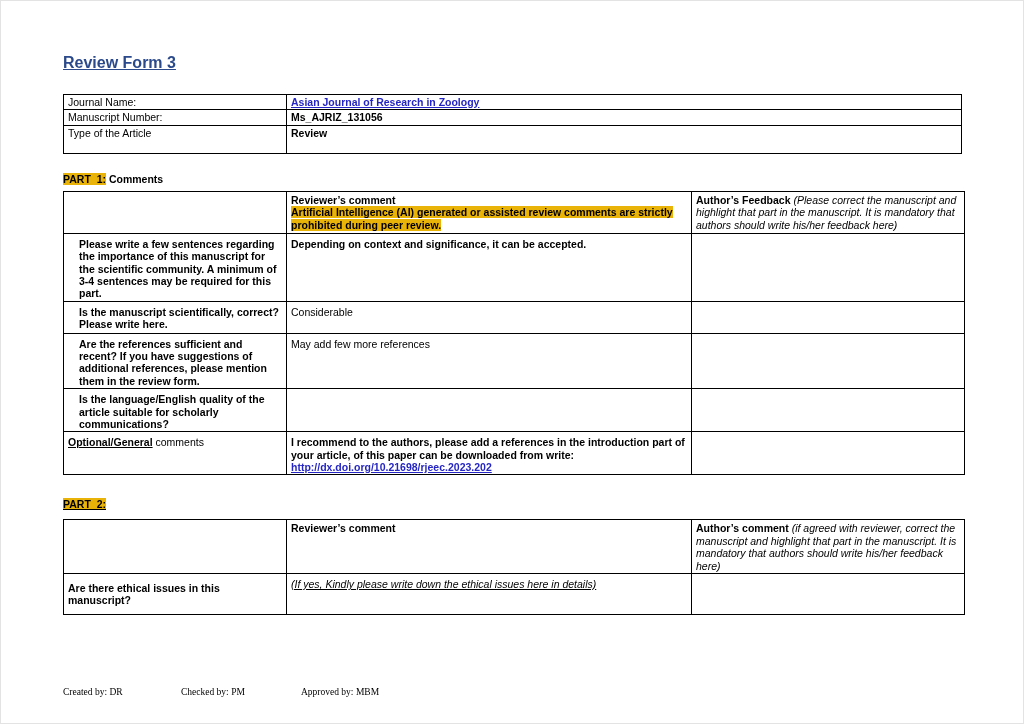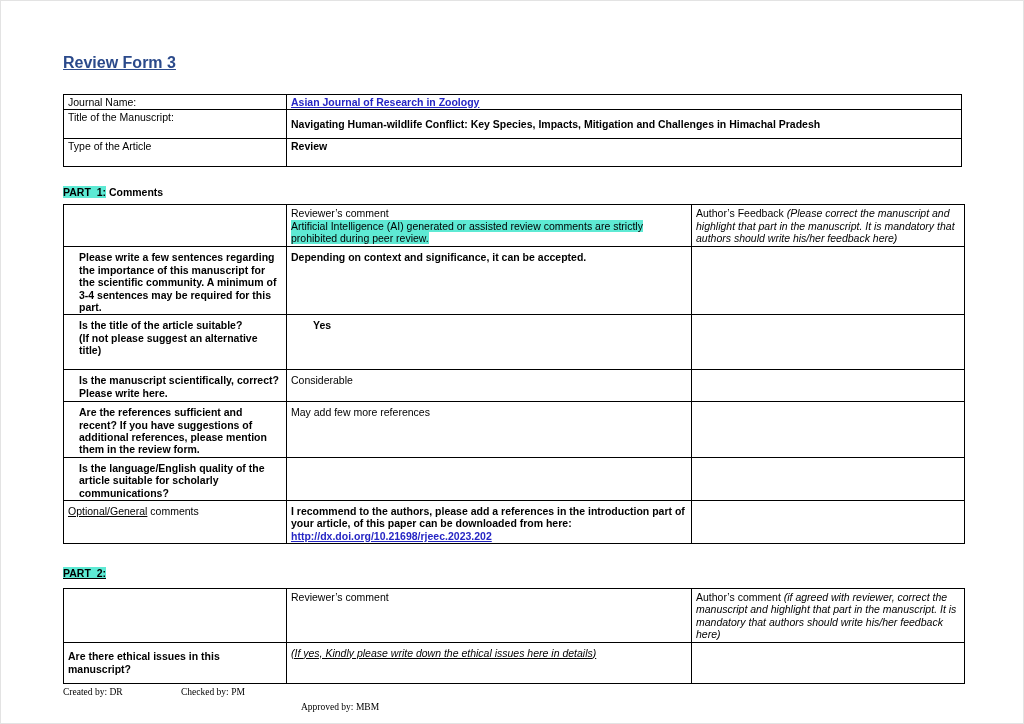--- a/index.html
+++ b/index.html
@@ -42,30 +42,30 @@
 
   a.link, .link {
     color: #2525c4;
     font-weight: bold;
     text-decoration: underline;
     cursor: pointer;
   }
 
   
   .part-heading { margin-top: 19px; font-size: 10.5px; font-weight: bold; }
-  .hl { background: #5eead4; }
+  .hl { background: #eab308; }
   .underline { text-decoration: underline; }
 
   
   .review-table { margin-top: 6px; }
   .review-table .c1 { width: 223px; }
   .review-table .c2 { width: 405px; }
   .review-table .c3 { width: 273px; }
 
-  .bold { font-weight: normal; }
+  .bold { font-weight: bold; }
   .italic { font-style: italic; }
 
   td.q {
     font-weight: bold;
     padding-left: 15px;
     padding-top: 4px;
     white-space: pre-line;
   }
   td.comment { padding-top: 4px; }
   td.comment.strong { font-weight: bold; }
@@ -96,43 +96,43 @@
   .footer {
     position: absolute;
     left: 62px; top: 686px;
     width: 901px; height: 14px;
     font-family: "Liberation Serif", serif;
     font-size: 9.5px;
   }
   .footer span { position: absolute; top: 0; white-space: nowrap; }
   .f-created  { left: 0; }
   .f-checked  { left: 118px; }
-  .f-approved { left: 238px; margin-top: 15px; }
+  .f-approved { left: 238px; }
   .f-version  { left: 403px; margin-top: 42px; }
 </style>
 </head>
 <body>
 
 <div class="page">
 
   <div class="doc-title">Review Form 3</div>
 
   <table class="info-table">
     <colgroup>
         <col class="c1">
         <col>
       </colgroup>
     <tbody>
         <tr class="r-short">
       <td>Journal Name:</td>
       <td class="value"><a class="link">Asian Journal of Research in Zoology</a></td>
     </tr>
-    <tr class="r-title">
-      <td>Title of the Manuscript:</td>
-      <td class="value middle">Navigating Human-wildlife Conflict: Key Species, Impacts, Mitigation and Challenges in Himachal Pradesh</td>
+    <tr class="r-short">
+      <td>Manuscript Number:</td>
+      <td class="value">Ms_AJRIZ_131056</td>
     </tr>
     <tr class="r-type">
       <td>Type of the Article</td>
       <td class="value">Review</td>
     </tr>
   </tbody>
     </table>
 
   <div class="part-heading">
     <span class="hl">PART&nbsp; 1:</span><span> Comments</span>
@@ -155,26 +155,20 @@
         <span class="bold">Author’s Feedback </span><span class="italic">(Please correct the manuscript and highlight that part in the manuscript. It is mandatory that authors should write his/her feedback here)</span>
       </td>
     </tr>
 
     <tr class="p1-r0">
       <td class="q">Please write a few sentences regarding the importance of this manuscript for the scientific community. A minimum of 3-4 sentences may be required for this part.</td>
       <td class="comment strong">Depending on context and significance, it can be accepted.</td>
       <td></td>
     </tr>
 
-    <tr class="p1-r1">
-      <td class="q">Is the title of the article suitable?
-(If not please suggest an alternative title)</td>
-      <td class="comment strong ind">Yes</td>
-      <td></td>
-    </tr>
 
 
     <tr class="p1-r3">
       <td class="q">Is the manuscript scientifically, correct? Please write here.</td>
       <td class="comment">Considerable</td>
       <td></td>
     </tr>
 
     <tr class="p1-r4">
       <td class="q">Are the references sufficient and recent? If you have suggestions of additional references, please mention them in the review form.</td>
@@ -186,21 +180,21 @@
       <td class="q">Is the language/English quality of the article suitable for scholarly communications?</td>
       <td class="comment"></td>
       <td></td>
     </tr>
 
     <tr class="p1-r6">
       <td class="opt-label">
         <span class="bold underline">Optional/General</span><span> comments</span>
       </td>
       <td class="comment strong">
-        <span>I recommend to the authors, please add a references in the introduction part of your article, of this paper can be downloaded from here: </span><a class="link">http://dx.doi.org/10.21698/rjeec.2023.202</a>
+        <span>I recommend to the authors, please add a references in the introduction part of your article, of this paper can be downloaded from write: </span><a class="link">http://dx.doi.org/10.21698/rjeec.2023.202</a>
       </td>
       <td></td>
     </tr>
   </tbody>
     </table>
 
   <div class="part-heading" style="margin-top:23px;">
     <span class="hl underline">PART&nbsp; 2:</span>
   </div>
 

